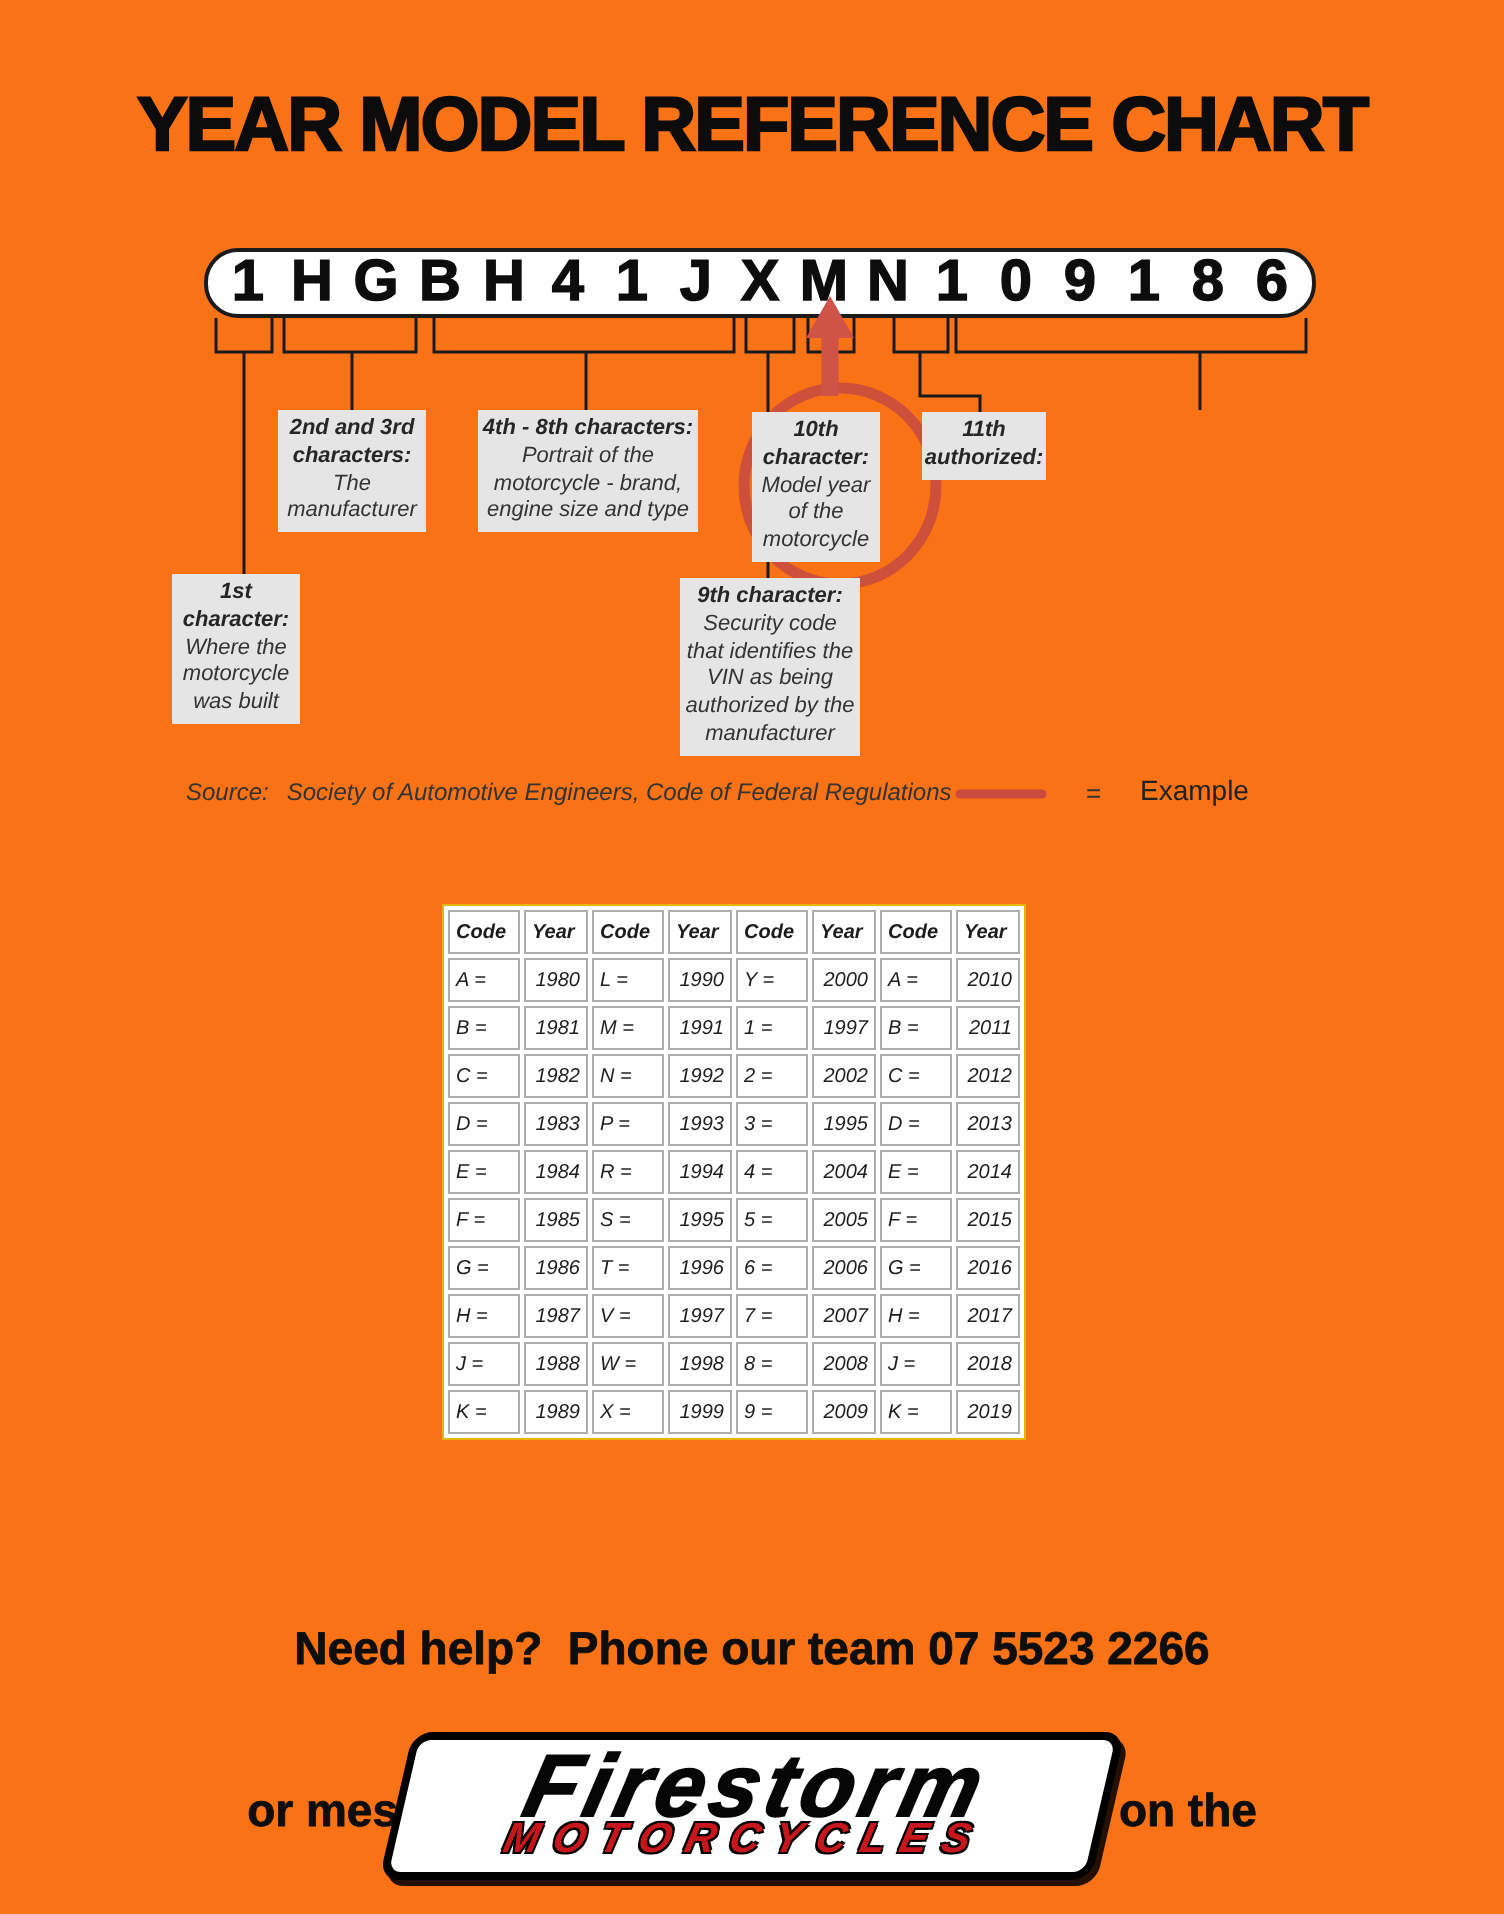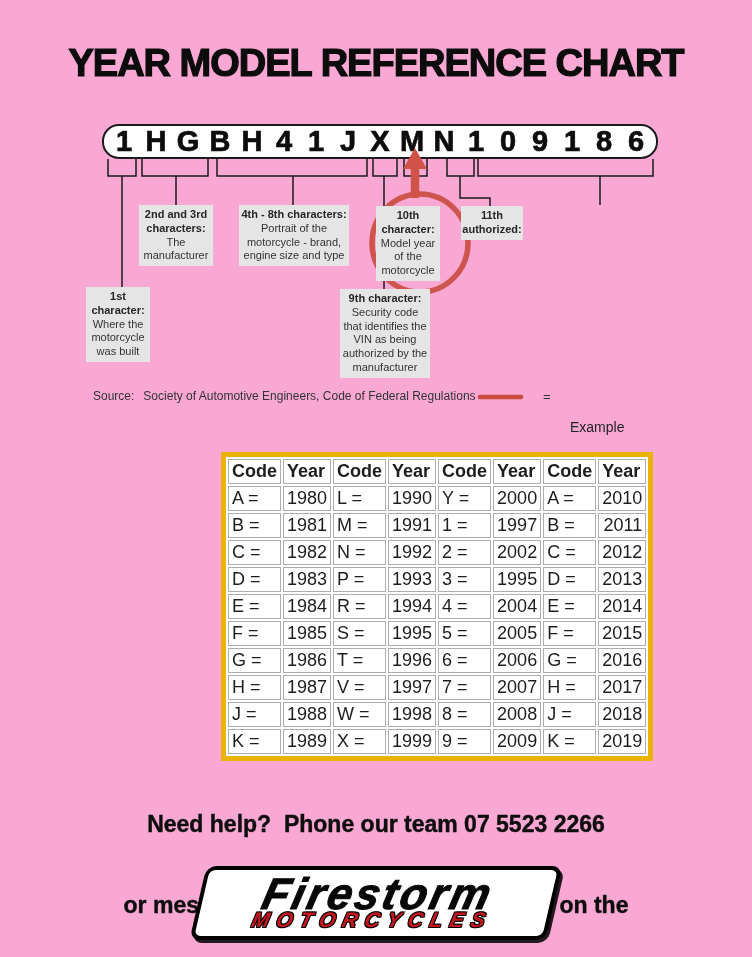--- a/index.html
+++ b/index.html
@@ -1,49 +1,49 @@
 <!DOCTYPE html>
 <html><head>
 <meta charset="utf-8">
 <style>
   html,body{margin:0;padding:0;background:#fff;}
-  .page{position:relative;width:752px;height:957px;background:#f9a8d4;overflow:hidden;
+  .page{position:relative;width:752px;height:957px;background:#f97316;overflow:hidden;
         font-family:"Liberation Sans",sans-serif;color:#111;}
 
   
   .page-title{position:absolute;top:42px;left:0;width:100%;margin:0;text-align:center;
     font-size:38px;font-weight:800;letter-spacing:-1px;color:#0c0c0c;
     -webkit-text-stroke:1.2px #0c0c0c;}
 
   
   .vin-box{position:absolute;left:102px;top:124px;width:556px;height:35px;
     border:2.5px solid #1b1b1b;border-radius:17px;box-sizing:border-box;
     display:flex;align-items:center;padding:0 4px;background:#fff;}
   .vin-row{display:flex;width:100%;}
   .vin-char{flex:1;text-align:center;font-size:29px;font-weight:800;line-height:1;
     color:#0d0d0d;-webkit-text-stroke:0.7px #0d0d0d;}
 
   
   .overlay{position:absolute;left:0;top:0;width:752px;height:957px;pointer-events:none;}
 
   
   .callout{position:absolute;background:#e5e5e5;box-sizing:border-box;padding:3px 1px;
-    text-align:center;font-size:11px;line-height:1.25;color:#333;}
+    text-align:center;font-size:11px;line-height:1.25;color:#333;font-style:italic;}
   .c-title{font-weight:bold;color:#262626;}
 
   
-  .source{position:absolute;left:93px;top:389px;font-size:12px;color:#333;white-space:pre;}
+  .source{position:absolute;left:93px;top:389px;font-size:12px;color:#333;white-space:pre;font-style:italic;}
   .source .lbl{margin-right:9px;}
   .legend-eq{position:absolute;left:543px;top:389px;font-size:13px;color:#333;}
-  .legend-example{position:absolute;left:570px;top:387px;font-size:14px;color:#222;margin-top:32px;}
+  .legend-example{position:absolute;left:570px;top:387px;font-size:14px;color:#222;}
 
   
   .year-table{position:absolute;left:221px;top:452px;border-collapse:separate;
-    border-spacing:2px;border:5px solid #eab308;background:#fff;
-    font-size:18px;color:#1d1d1d;}
+    border-spacing:2px;border:1px solid #eab308;background:#fff;
+    font-size:10px;color:#1d1d1d;font-style:italic;}
   .year-table th,.year-table td{border:1px solid #adadad;padding:1px 3px;height:18px;
     white-space:nowrap;vertical-align:middle;}
   .year-table th{font-weight:bold;text-align:left;}
   .year-table .code{width:28px;text-align:left;}
   .year-table .year{width:24px;text-align:right;}
   .year-table th.year{text-align:left;}
 
   
   .help{position:absolute;top:757px;left:0;width:100%;text-align:center;
     font-size:23px;line-height:27px;font-weight:800;color:#0e0e0e;

